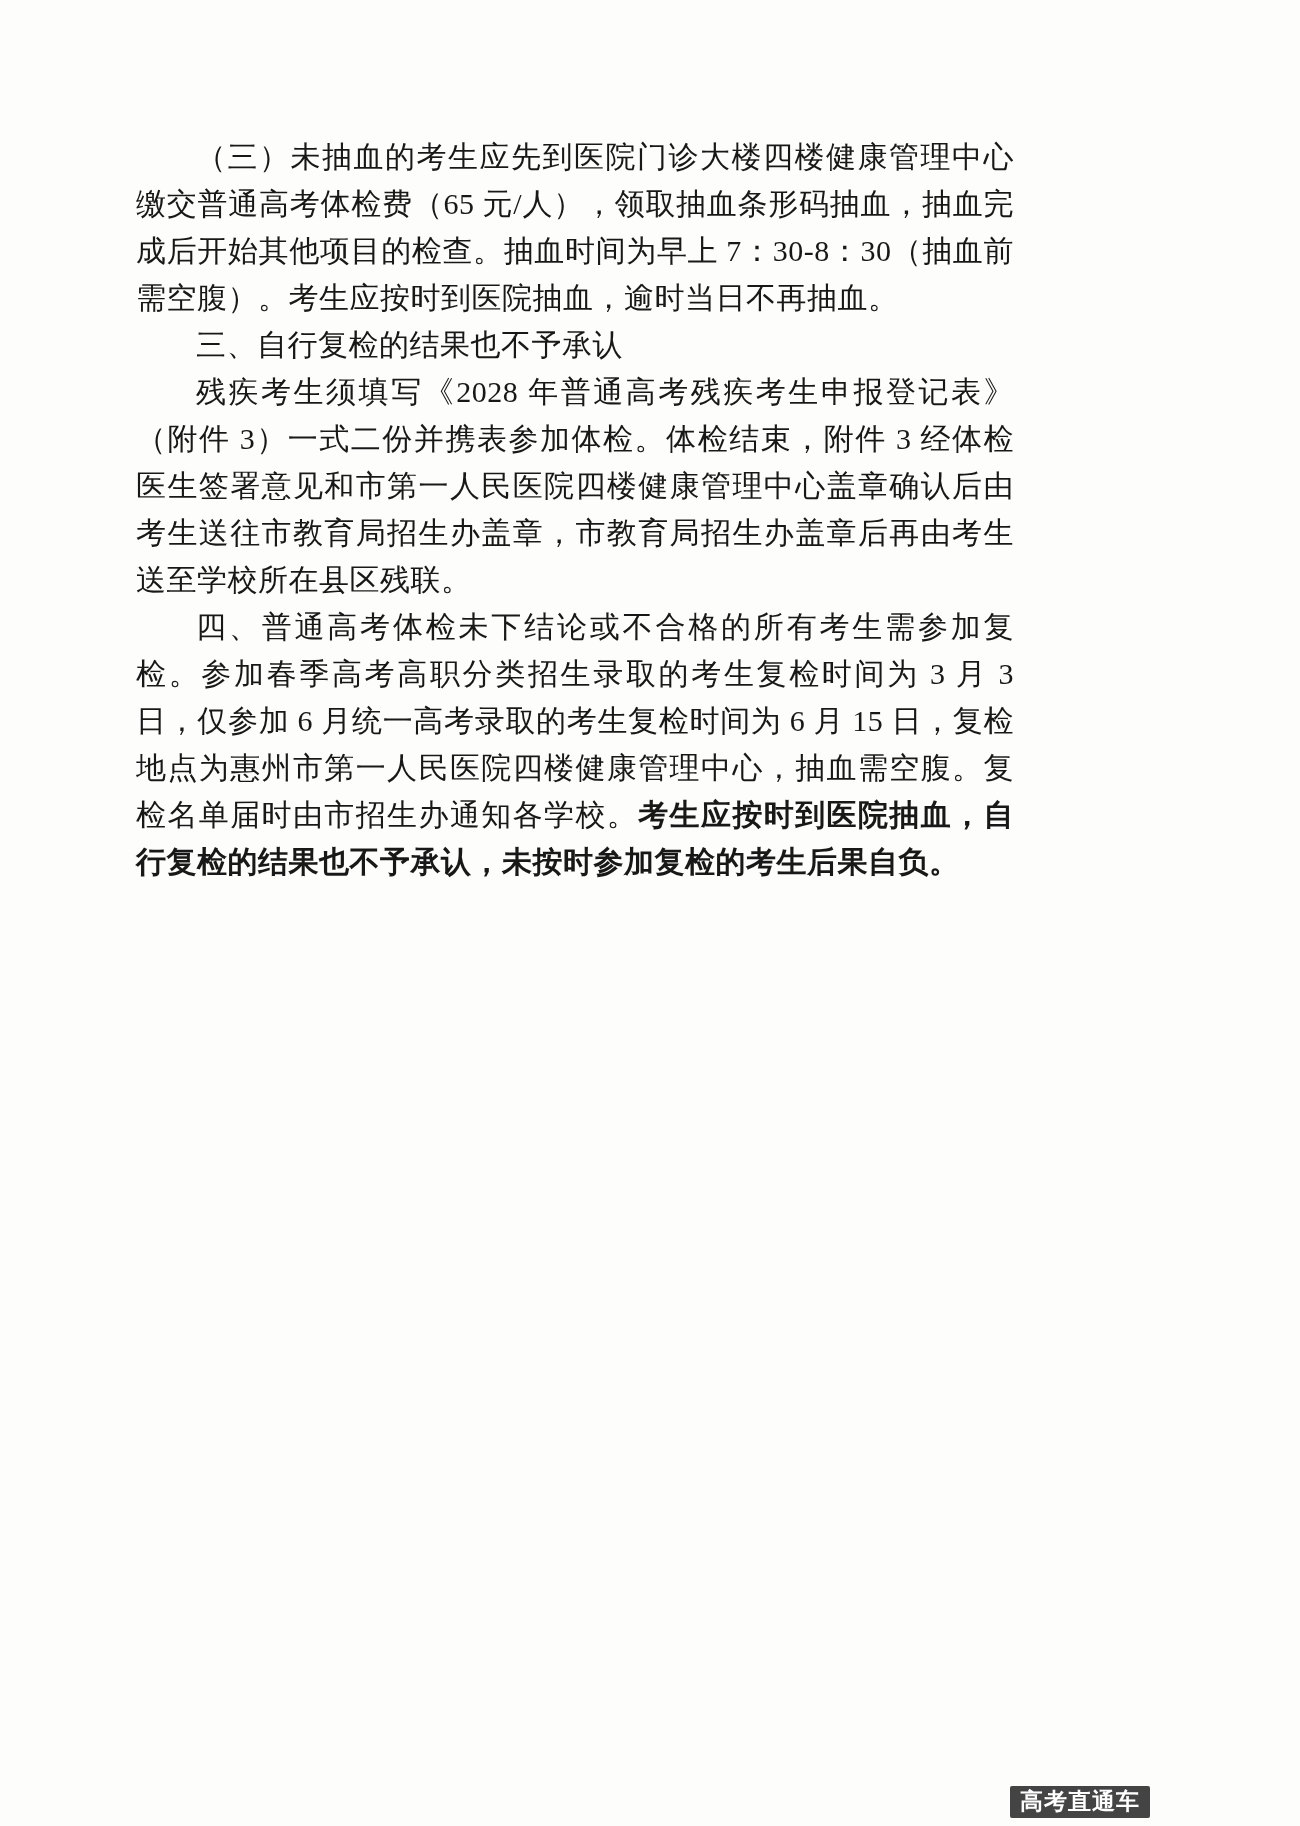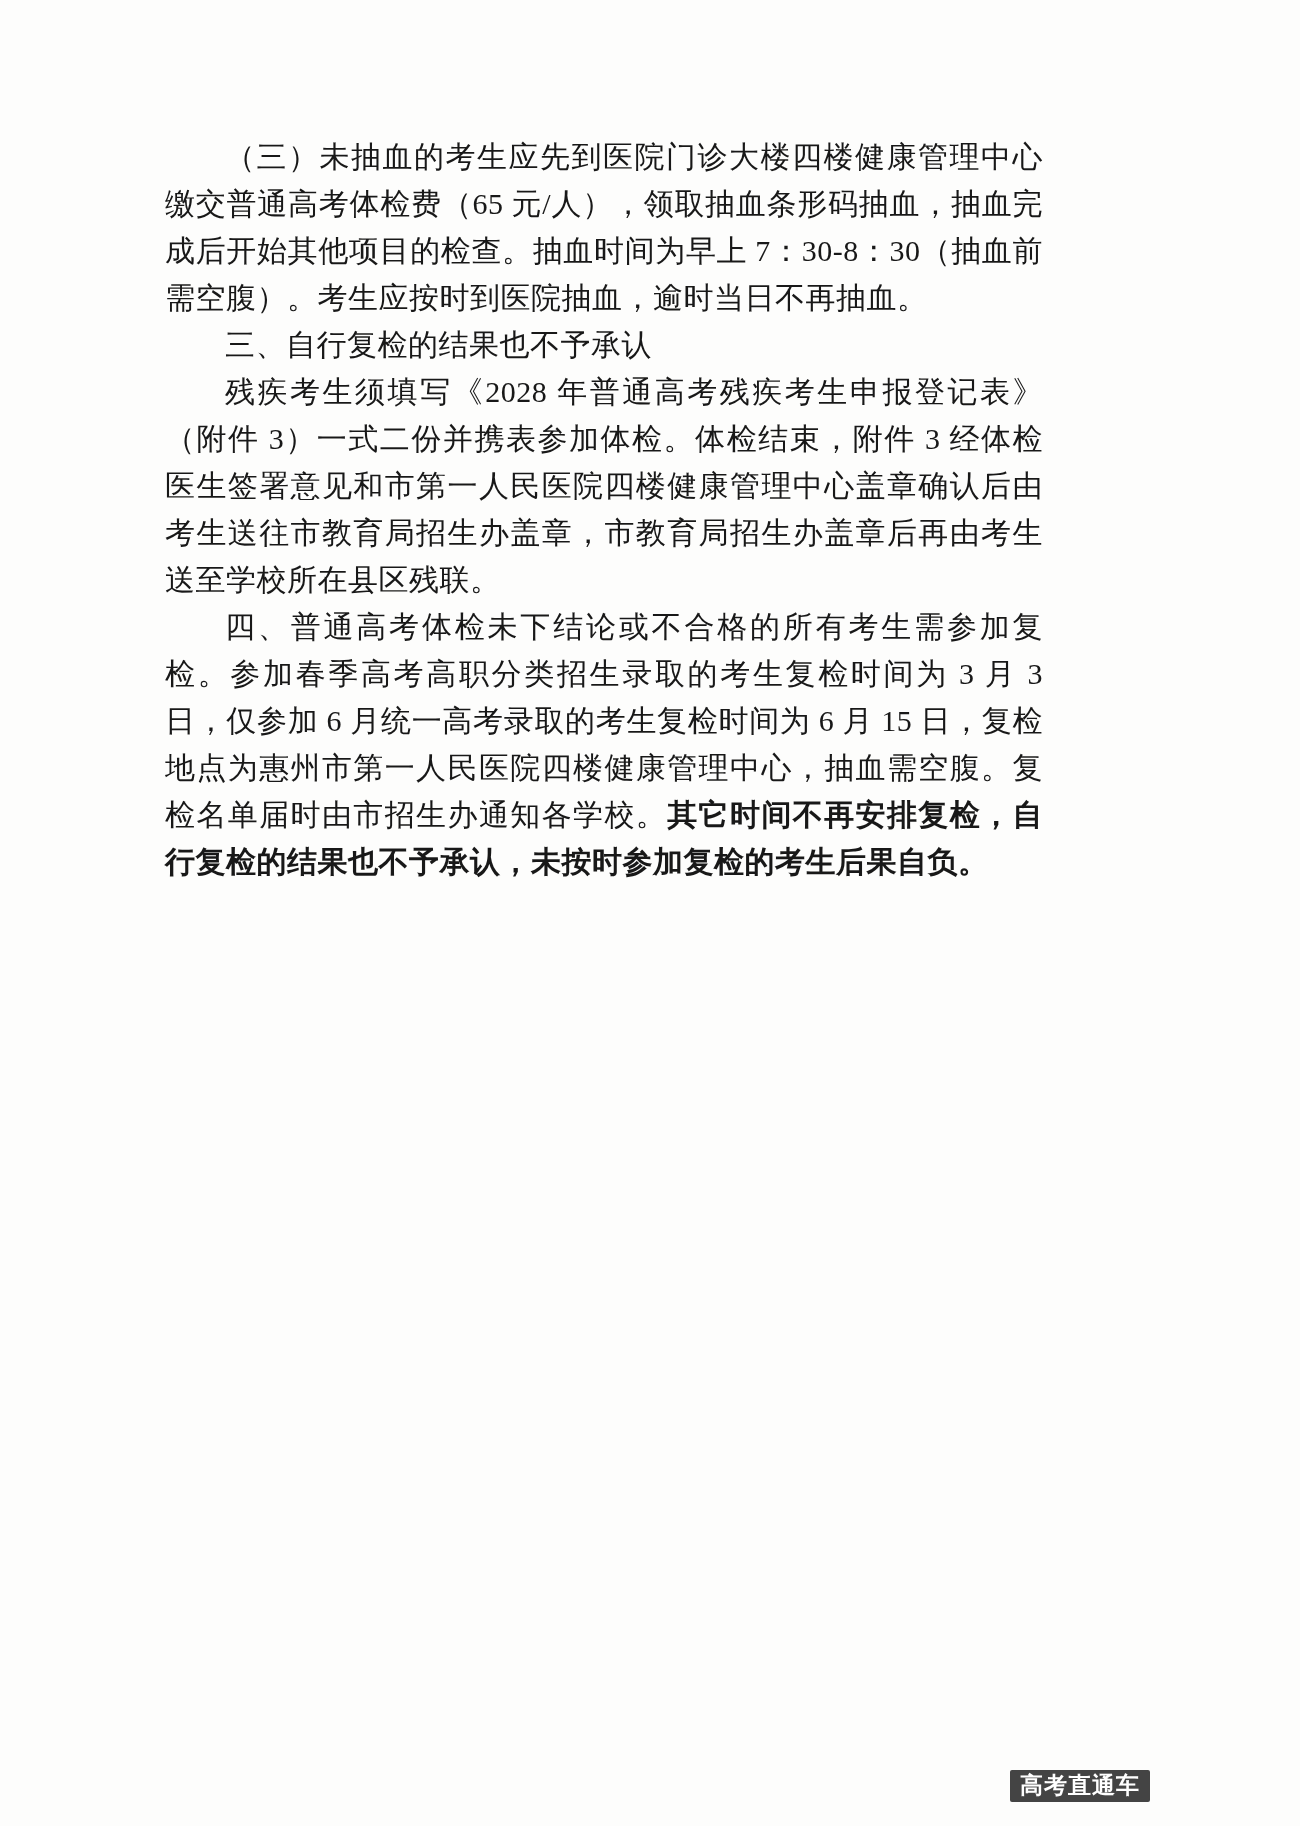--- a/index.html
+++ b/index.html
@@ -25,38 +25,37 @@
   .doc-body {
     position: absolute;
     top: 133px;
     left: 136px;
     width: 878px;
     color: #181818;
     font-size: 30px;
     line-height: 47px;
     text-align: justify;
     letter-spacing: 0.5px;
-    margin-left: 29px;
   }
   .para {
     margin: 0;
     text-indent: 2em;
   }
   .heading {
     margin: 0;
     text-indent: 2em;
     font-weight: normal;
   }
   .bold {
     font-weight: bold;
   }
   .watermark {
     position: absolute;
     right: 150px;
-    bottom: 24px;
+    bottom: 8px;
     background: rgba(52, 52, 52, 0.92);
     color: #ffffff;
     font-family: Liberation Serif, serif;
     font-weight: bold;
     font-size: 23px;
     line-height: 23px;
     padding: 4px 10px 5px 10px;
     border-radius: 2px;
     letter-spacing: 1px;
     text-align: center;
@@ -69,20 +68,20 @@
 
   <div class="doc-body">
 
     <p class="para">（三）未抽血的考生应先到医院门诊大楼四楼健康管理中心缴交普通高考体检费（65 元/人），领取抽血条形码抽血，抽血完成后开始其他项目的检查。抽血时间为早上 7：30-8：30（抽血前需空腹）。考生应按时到医院抽血，逾时当日不再抽血。</p>
 
 
     <p class="heading">三、自行复检的结果也不予承认</p>
 
     <p class="para">残疾考生须填写《2028 年普通高考残疾考生申报登记表》（附件 3）一式二份并携表参加体检。体检结束，附件 3 经体检医生签署意见和市第一人民医院四楼健康管理中心盖章确认后由考生送往市教育局招生办盖章，市教育局招生办盖章后再由考生送至学校所在县区残联。</p>
 
-    <p class="para"><span>四、普通高考体检未下结论或不合格的所有考生需参加复检。参加春季高考高职分类招生录取的考生复检时间为 3 月 3 日，仅参加 6 月统一高考录取的考生复检时间为 6 月 15 日，复检地点为惠州市第一人民医院四楼健康管理中心，抽血需空腹。复检名单届时由市招生办通知各学校。</span><span class="bold">其它时间不再安排复检，自行复检的结果也不予承认，未按时参加复检的考生后果自负。</span></p>
+    <p class="para"><span>四、普通高考体检未下结论或不合格的所有考生需参加复检。参加春季高考高职分类招生录取的考生复检时间为 3 月 3 日，仅参加 6 月统一高考录取的考生复检时间为 6 月 15 日，复检地点为惠州市第一人民医院四楼健康管理中心，抽血需空腹。复检名单届时由市招生办通知各学校。</span><span class="bold">考生应按时到医院抽血，自行复检的结果也不予承认，未按时参加复检的考生后果自负。</span></p>
 
 
   </div>
 
   <div class="watermark">高考直通车</div>
 
 </div>
 
 </body></html>

